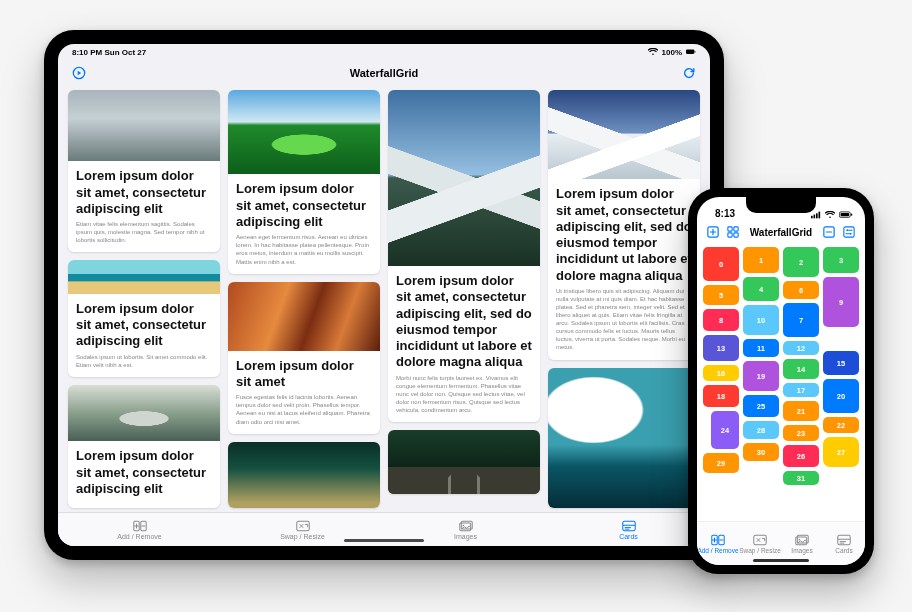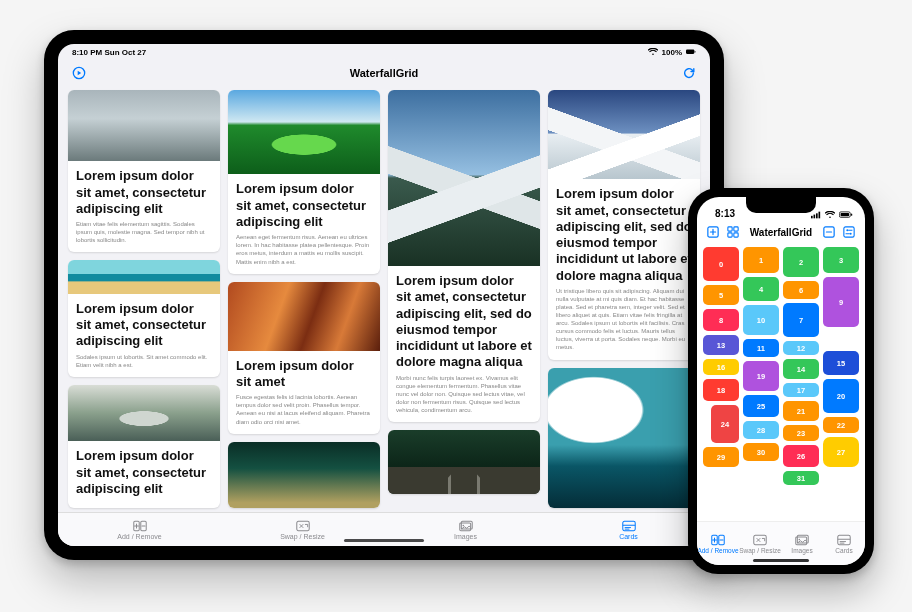--- a/index.html
+++ b/index.html
@@ -396,24 +396,24 @@
         </span>
       </div>
     </div>
 
     <div class="ph-content">
       <div class="tiles" id="tile-cols">
           <div class="tcol">
             <div class="tile" style="background: rgb(255, 59, 48); height: 34px;">0</div>
             <div class="tile" style="background: rgb(255, 149, 0); height: 20px;">5</div>
             <div class="tile" style="background: rgb(255, 45, 85); height: 22px;">8</div>
-            <div class="tile" style="background: rgb(88, 86, 214); height: 20px;">13</div>
+            <div class="tile" style="background: rgb(88, 86, 214); height: 26px;">13</div>
             <div class="tile" style="background: rgb(255, 204, 0); height: 16px;">16</div>
             <div class="tile" style="background: rgb(255, 59, 48); height: 22px;">18</div>
-            <div class="tile" style="background: #ef4444; height: 38px; margin-left: 8px;">24</div>
+            <div class="tile" style="background: #8b5cf6; height: 38px; margin-left: 8px;">24</div>
             <div class="tile" style="background: rgb(255, 149, 0); height: 20px;">29</div>
           </div>
           <div class="tcol">
             <div class="tile" style="background: rgb(255, 149, 0); height: 26px;">1</div>
             <div class="tile" style="background: rgb(52, 199, 89); height: 24px;">4</div>
             <div class="tile" style="background: rgb(90, 200, 250); height: 30px;">10</div>
             <div class="tile" style="background: rgb(0, 122, 255); height: 18px;">11</div>
             <div class="tile" style="background: rgb(175, 82, 222); height: 30px;">19</div>
             <div class="tile" style="background: rgb(0, 122, 255); height: 22px;">25</div>
             <div class="tile" style="background: rgb(90, 200, 250); height: 18px;">28</div>

